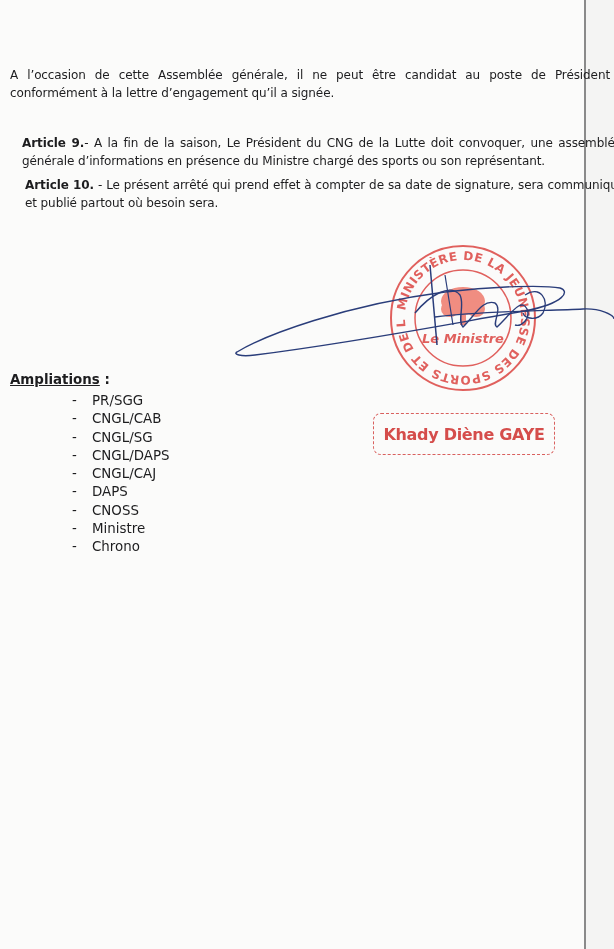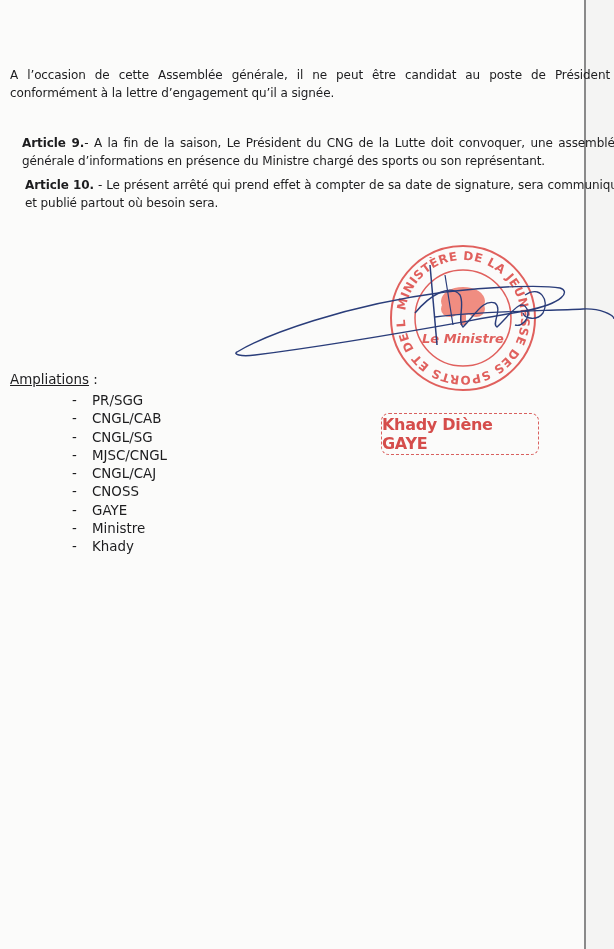--- a/index.html
+++ b/index.html
@@ -26,29 +26,29 @@
   #p1 { top:66px; }
   #p2 { top:122px; }
   #p3 { top:161px; }
   .stamp {
     position:absolute; left:388px; top:243px; width:150px; height:150px;
   }
   .signature {
     position:absolute; left:225px; top:255px; width:389px; height:115px;
   }
   .name-stamp {
-    position:absolute; left:373px; top:413px; width:158px; height:42px;
+    position:absolute; left:373px; top:413px; width:182px; height:42px;
     border:1.5px dashed #d9605e; border-radius:8px;
     color:#d54d4b; font-weight:bold; font-size:16px;
     display:flex; align-items:center; justify-content:center;
-    box-sizing:border-box; letter-spacing:-0.3px;margin-left:8px;
+    box-sizing:border-box; letter-spacing:-0.3px;
   }
   .ampl-title {
     position:absolute; left:10px; top:372px;
-    font-size:13.4px; font-weight:normal;
+    font-size:13.4px; font-weight:bold;
   }
   .ampl-title span.u { text-decoration:underline; }
   .ampl-list {
     position:absolute; left:72px; top:392px; margin:0; padding:0;
     list-style:none; font-size:13.4px; line-height:18.3px;
   }
   .ampl-list li { display:flex; }
   .ampl-list .dash { width:20px; display:inline-block; }
 </style>
 </head>
@@ -108,35 +108,35 @@
   <li>
       <span class="dash">-</span>
       <span>CNGL/CAB</span>
     </li>
   <li>
       <span class="dash">-</span>
       <span>CNGL/SG</span>
     </li>
   <li>
       <span class="dash">-</span>
-      <span>MJSC/CNGL</span>
+      <span>CNGL/DAPS</span>
     </li>
   <li>
       <span class="dash">-</span>
       <span>CNGL/CAJ</span>
     </li>
   <li>
       <span class="dash">-</span>
-      <span>CNOSS</span>
+      <span>DAPS</span>
     </li>
   <li>
       <span class="dash">-</span>
-      <span>GAYE</span>
+      <span>CNOSS</span>
     </li>
   <li>
       <span class="dash">-</span>
       <span>Ministre</span>
     </li>
   <li>
       <span class="dash">-</span>
-      <span>Khady</span>
+      <span>Chrono</span>
     </li>
 </ul>
 
 </body></html>

